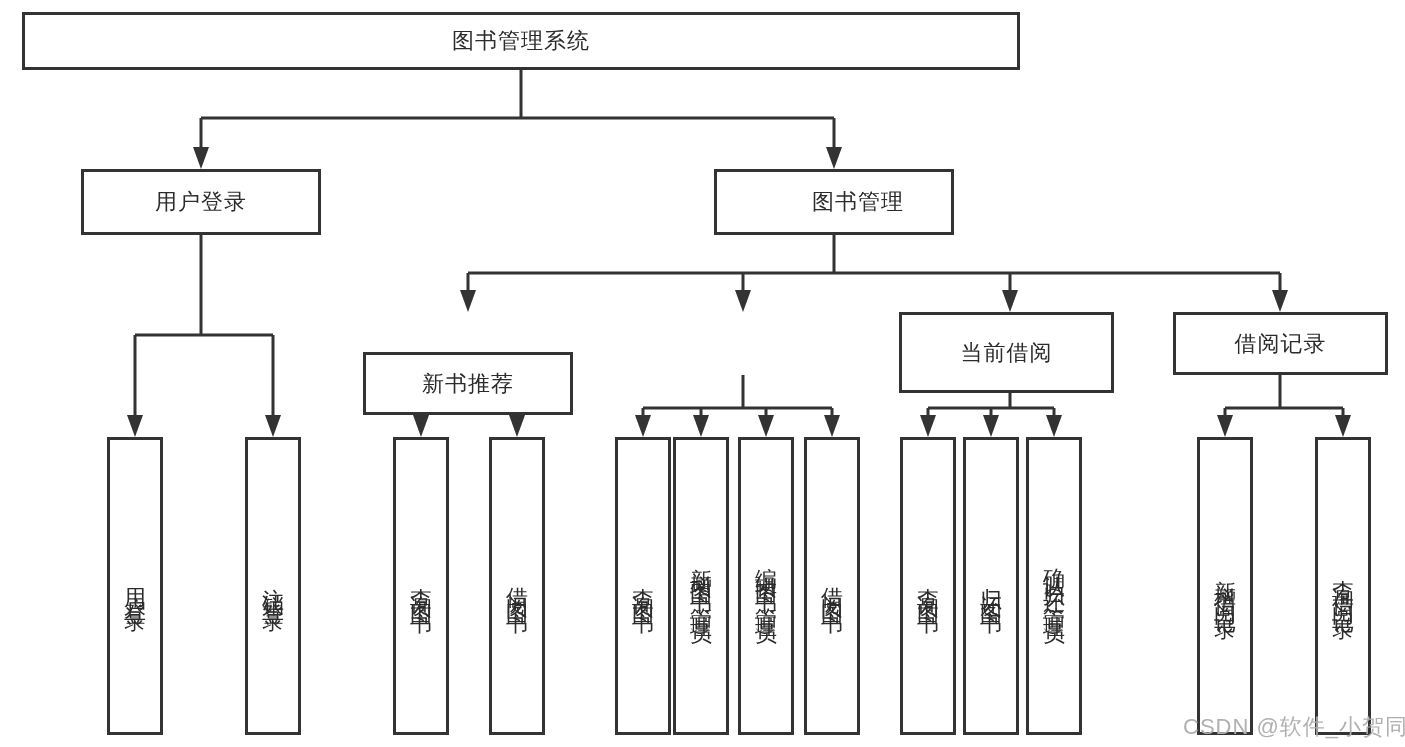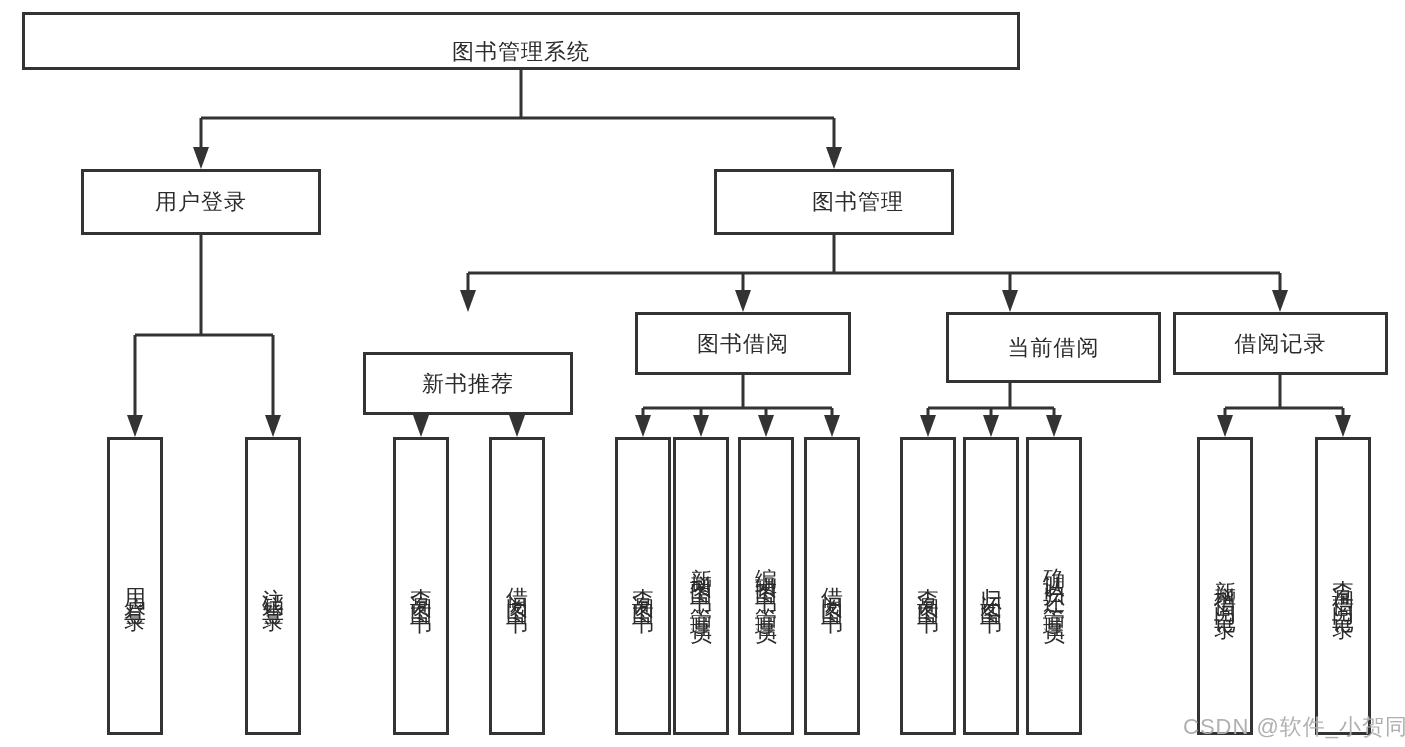--- a/index.html
+++ b/index.html
@@ -52,38 +52,35 @@
       <polygon points="758,415 774,415 766,437"></polygon>
       <polygon points="824,415 840,415 832,437"></polygon>
       <polygon points="920,415 936,415 928,437"></polygon>
       <polygon points="983,415 999,415 991,437"></polygon>
       <polygon points="1046,415 1062,415 1054,437"></polygon>
       <polygon points="1217,415 1233,415 1225,437"></polygon>
       <polygon points="1335,415 1351,415 1343,437"></polygon>
     </g>
   </svg>
 
-  <div class="box h" style="left:22px;top:12px;width:998px;height:58px;align-items:flex-end;">
+  <div class="box h" style="left:22px;top:12px;width:998px;height:58px;">
     <span>图书管理系统</span>
   </div>
 
   <div class="box h" style="left:81px;top:169px;width:240px;height:66px;">
     <span>用户登录</span>
   </div>
   <div class="box h" style="left:714px;top:169px;width:240px;height:66px;padding-left:48px;">
     <span>图书管理</span>
   </div>
 
   <div class="box h" style="left:363px;top:312px;width:210px;height:63px;margin-top:40px;">
     <span>新书推荐</span>
   </div>
-  <div class="box h" style="left:635px;top:312px;width:216px;height:63px;">
-    <span>图书借阅</span>
-  </div>
-  <div class="box h" style="left:946px;top:312px;width:215px;height:71px;">
+  <div class="box h" style="left:899px;top:312px;width:215px;height:81px;">
     <span>当前借阅</span>
   </div>
   <div class="box h" style="left:1173px;top:312px;width:215px;height:63px;">
     <span>借阅记录</span>
   </div>
 
   <div class="box" style="left:107px;top:437px;width:56px;height:298px;">
     <span class="vtext">用户登录</span>
   </div>
   <div class="box" style="left:245px;top:437px;width:56px;height:298px;">

